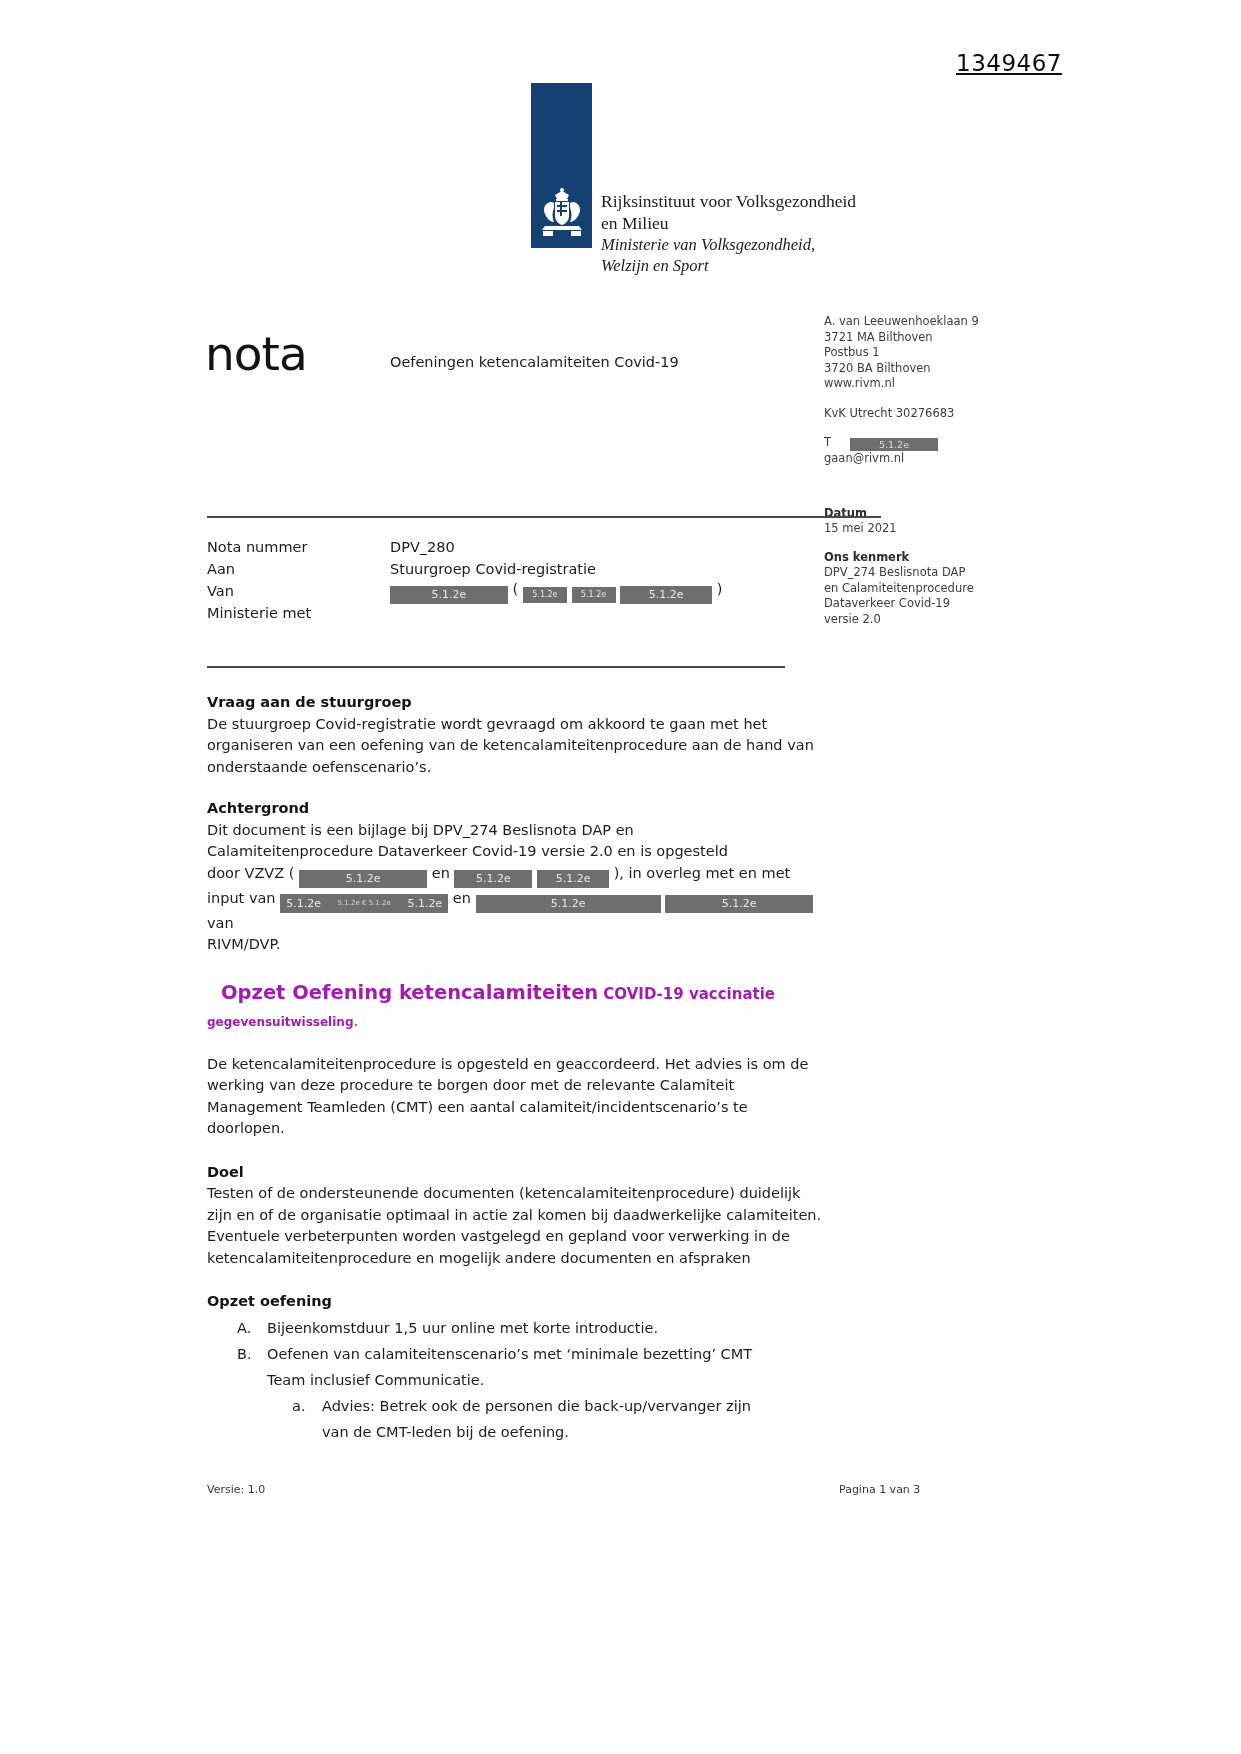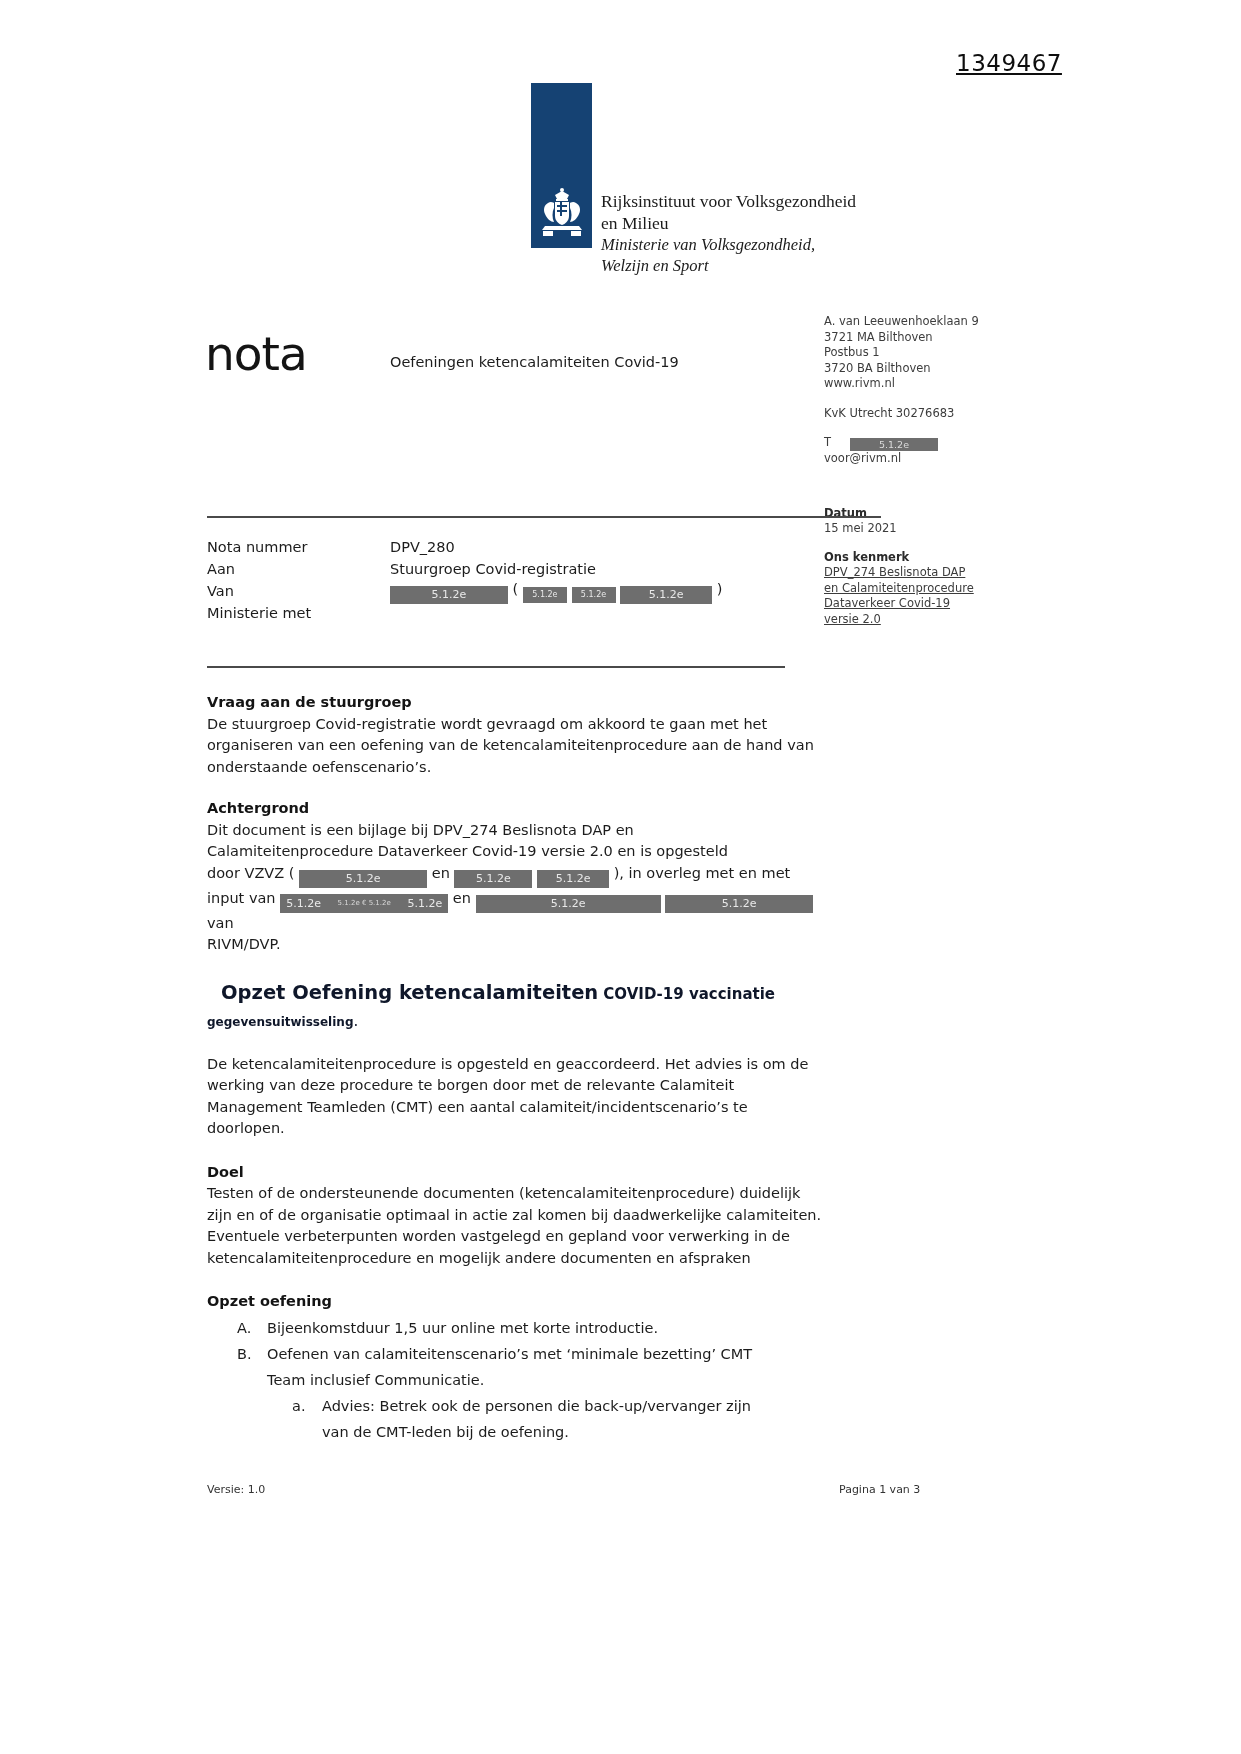--- a/index.html
+++ b/index.html
@@ -19,21 +19,21 @@
   #logo-text .ministry{font-size:16.5px;line-height:21px;font-style:italic;}
 
   #doc-type{left:205px;top:330px;font-size:47px;color:#141414;letter-spacing:-1px;line-height:1;}
   #subject{left:390px;top:354px;font-size:14.5px;color:#1c1c1c;}
 
   
   #sidebar{left:824px;top:314px;width:176px;font-size:11.5px;line-height:15.5px;color:#3c3c3c;}
   #sidebar .gap14{height:14px;}
   #sidebar .gap26{height:26px;}
   #sidebar .bold-label{font-weight:bold;color:#2b2b2b;margin-top:13px;}
-  #sidebar .kenmerk-value{width:158px;text-decoration:underline;}
+  #sidebar .kenmerk-value{width:158px;}
   .phone-row{margin-top:0px;}
   .phone-row .tlabel{display:inline-block;width:14px;}
 
   
   .rule{background:#4a4a4a;height:2px;}
   #rule1{left:207px;top:516px;width:674px;}
   #rule2{left:207px;top:666px;width:578px;}
 
   
   #details{left:207px;top:536px;font-size:14.5px;color:#1c1c1c;}
@@ -53,21 +53,21 @@
        background:#6e6e6e;color:#e9e9e9;width:168px;height:19px;padding:0 6px;
        vertical-align:-4px;box-sizing:border-box;}
   .rdx-combo .c1,.rdx-combo .c3{font-size:11px;}
   .rdx-combo .c2{font-size:7px;color:#dadada;}
 
   
   #main{left:207px;top:692px;width:622px;font-size:14.5px;line-height:21.5px;color:#1c1c1c;}
   #main .sec-h{font-weight:bold;color:#141414;}
   #main p{margin:0;}
   .sp22{height:22px;} .sp20{height:20px;} .sp18{height:18px;}
-  #big-heading{margin-top:23px;font-weight:bold;color:#0f172a;line-height:27px;}
+  #big-heading{margin-top:23px;font-weight:bold;color:#a21caf;line-height:27px;}
   #big-heading .bh1{font-size:19.5px;margin-left:14px;}
   #big-heading .bh2{font-size:15px;}
   #big-heading .bh3{font-size:12px;}
   #big-heading .bh-period{font-size:15px;font-weight:normal;}
 
   
   .olist{margin-top:2px;}
   .li-row{display:flex;line-height:26px;}
   .li-row .marker{flex:0 0 30px;margin-left:30px;}
   .li-row .li-text{width:500px;}
@@ -118,21 +118,21 @@
   <div>3721 MA Bilthoven</div>
   <div>Postbus 1</div>
   <div>3720 BA Bilthoven</div>
   <div>www.rivm.nl</div>
   <div class="gap14"></div>
   <div>KvK Utrecht 30276683</div>
   <div class="gap14"></div>
   <div class="phone-row">
     <span class="tlabel">T</span><span class="rdx-phone">5.1.2e</span>
   </div>
-  <div>voor@rivm.nl</div>
+  <div>gaan@rivm.nl</div>
   <div class="gap26"></div>
   <div class="bold-label">Datum</div>
   <div>15 mei 2021</div>
   <div class="bold-label">Ons kenmerk</div>
   <div class="kenmerk-value">DPV_274 Beslisnota DAP en Calamiteitenprocedure Dataverkeer Covid-19 versie 2.0</div>
 </div>
 
 <div class="abs rule" id="rule1"></div>
 <div class="abs rule" id="rule2"></div>
 

